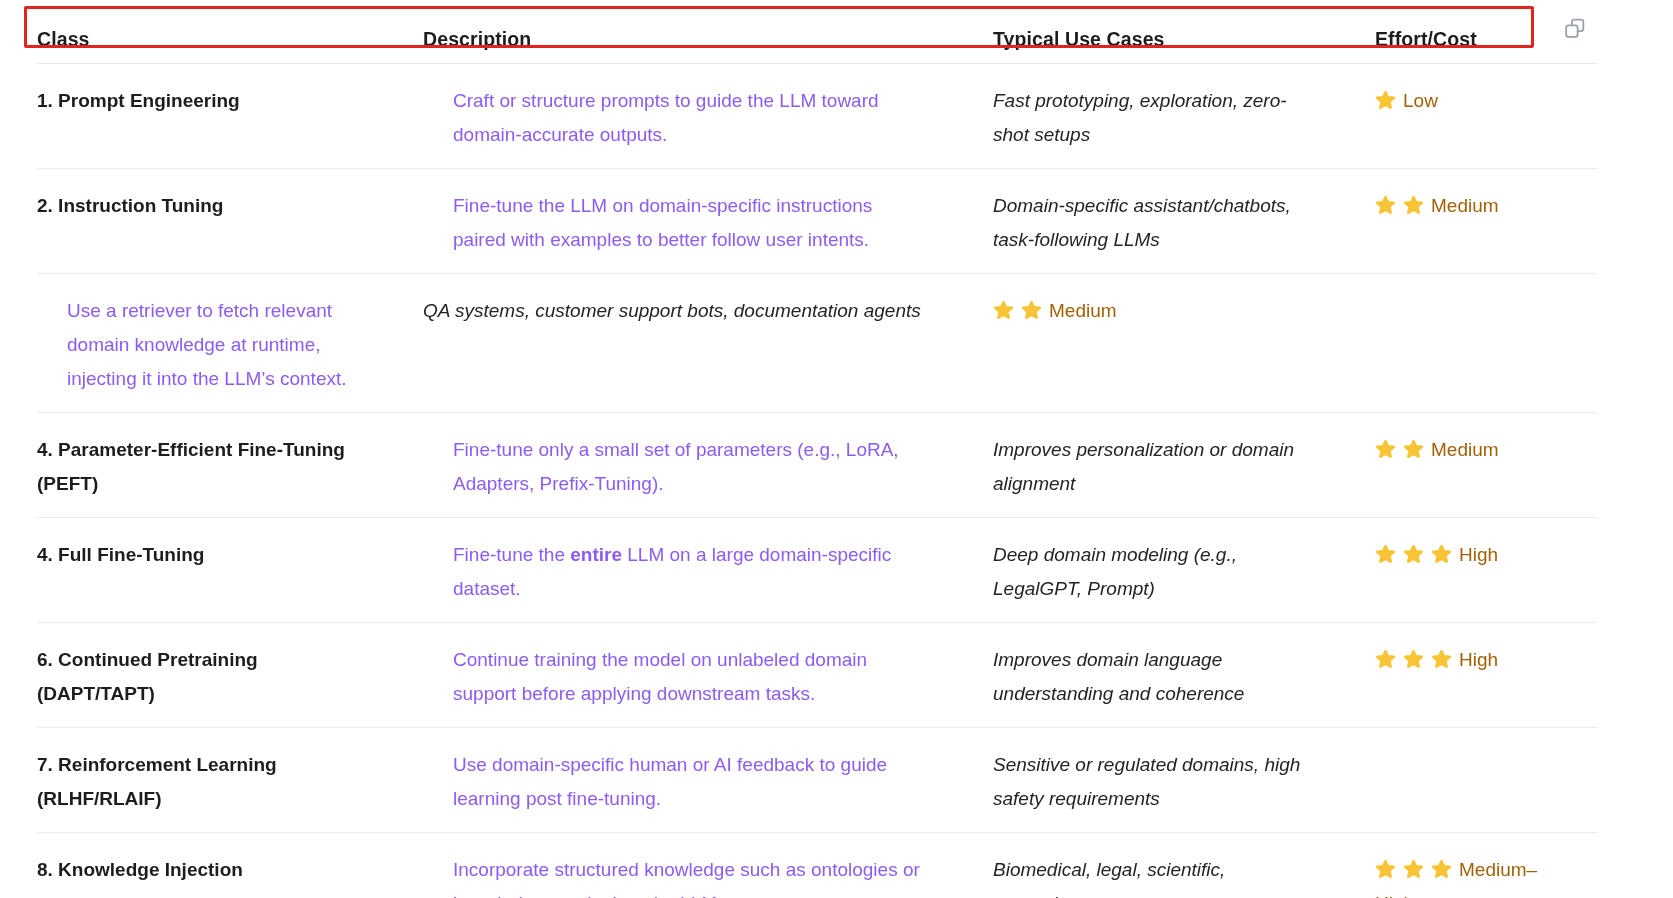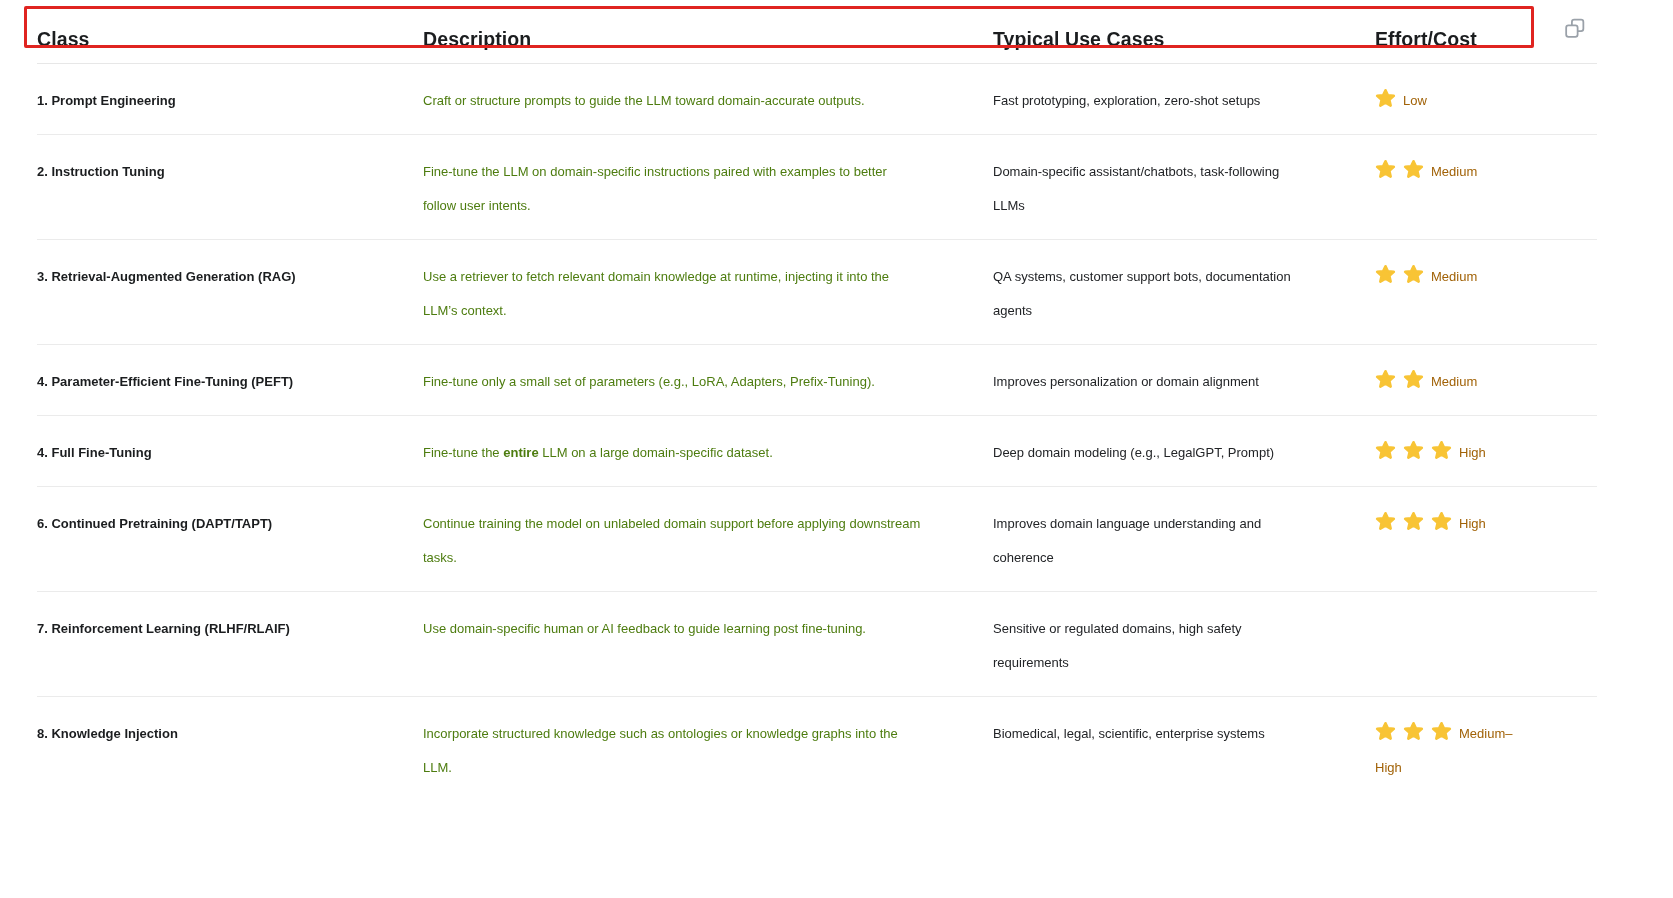--- a/index.html
+++ b/index.html
@@ -28,25 +28,25 @@
     letter-spacing: 0.1px;
   }
 
   .row {
     display: grid;
     grid-template-columns: 386px 570px 382px 222px;
     padding: 20px 0 16px 0;
   }
   .row + .row { border-top: 1px solid #ebebeb; }
 
-  .cell { font-size: 13px; line-height: 34px; }
+  .cell { font-size: 19px; line-height: 34px; }
   .class-cell { font-weight: 700; color: #1b1d1f; padding-right: 48px; }
-  .desc-cell  { color: #4d7c0f; padding-right: 70px; }
+  .desc-cell  { color: #8b5cf6; padding-right: 70px; margin-left: 30px; }
   .desc-cell .b { font-weight: 700; }
-  .use-cell   { color: #222427; padding-right: 62px; }
+  .use-cell   { color: #222427; padding-right: 62px; font-style: italic; }
   .effort-cell{ color: #a16207; white-space: normal; }
   .effort-cell svg { vertical-align: -4px; margin-right: 7px; }
   .effort-cell .effort-label { display: inline; }
 
   
   .annotation-box {
     position: absolute;
     left: 24px; top: 6px;
     width: 1510px; height: 42px;
     border: 3px solid #e02420;
@@ -88,21 +88,20 @@
           <div class="cell class-cell">2. Instruction Tuning</div>
           <div class="cell desc-cell"><span>Fine-tune the LLM on domain-specific instructions paired with examples to better follow user intents.</span></div>
           <div class="cell use-cell">Domain-specific assistant/chatbots, task-following LLMs</div>
           <div class="cell effort-cell"><svg width="21" height="21" viewBox="0 0 24 24">
               <path fill="#f8c435" stroke="#f8c435" stroke-width="3" stroke-linejoin="round" d="M12 2.6 L14.7 8.28 L21.51 8.91 L16.37 13.42 L17.88 20.09 L12 16.6 L6.12 20.09 L7.63 13.42 L2.49 8.91 L9.3 8.28 Z"></path>
             </svg><svg width="21" height="21" viewBox="0 0 24 24">
               <path fill="#f8c435" stroke="#f8c435" stroke-width="3" stroke-linejoin="round" d="M12 2.6 L14.7 8.28 L21.51 8.91 L16.37 13.42 L17.88 20.09 L12 16.6 L6.12 20.09 L7.63 13.42 L2.49 8.91 L9.3 8.28 Z"></path>
             </svg><span class="effort-label">Medium</span></div>
         </div>
         <div class="row">
-          <div class="cell class-cell">3. Retrieval-Augmented Generation (RAG)</div>
           <div class="cell desc-cell"><span>Use a retriever to fetch relevant domain knowledge at runtime, injecting it into the LLM’s context.</span></div>
           <div class="cell use-cell">QA systems, customer support bots, documentation agents</div>
           <div class="cell effort-cell"><svg width="21" height="21" viewBox="0 0 24 24">
               <path fill="#f8c435" stroke="#f8c435" stroke-width="3" stroke-linejoin="round" d="M12 2.6 L14.7 8.28 L21.51 8.91 L16.37 13.42 L17.88 20.09 L12 16.6 L6.12 20.09 L7.63 13.42 L2.49 8.91 L9.3 8.28 Z"></path>
             </svg><svg width="21" height="21" viewBox="0 0 24 24">
               <path fill="#f8c435" stroke="#f8c435" stroke-width="3" stroke-linejoin="round" d="M12 2.6 L14.7 8.28 L21.51 8.91 L16.37 13.42 L17.88 20.09 L12 16.6 L6.12 20.09 L7.63 13.42 L2.49 8.91 L9.3 8.28 Z"></path>
             </svg><span class="effort-label">Medium</span></div>
         </div>
         <div class="row">
           <div class="cell class-cell">4. Parameter-Efficient Fine-Tuning (PEFT)</div>

